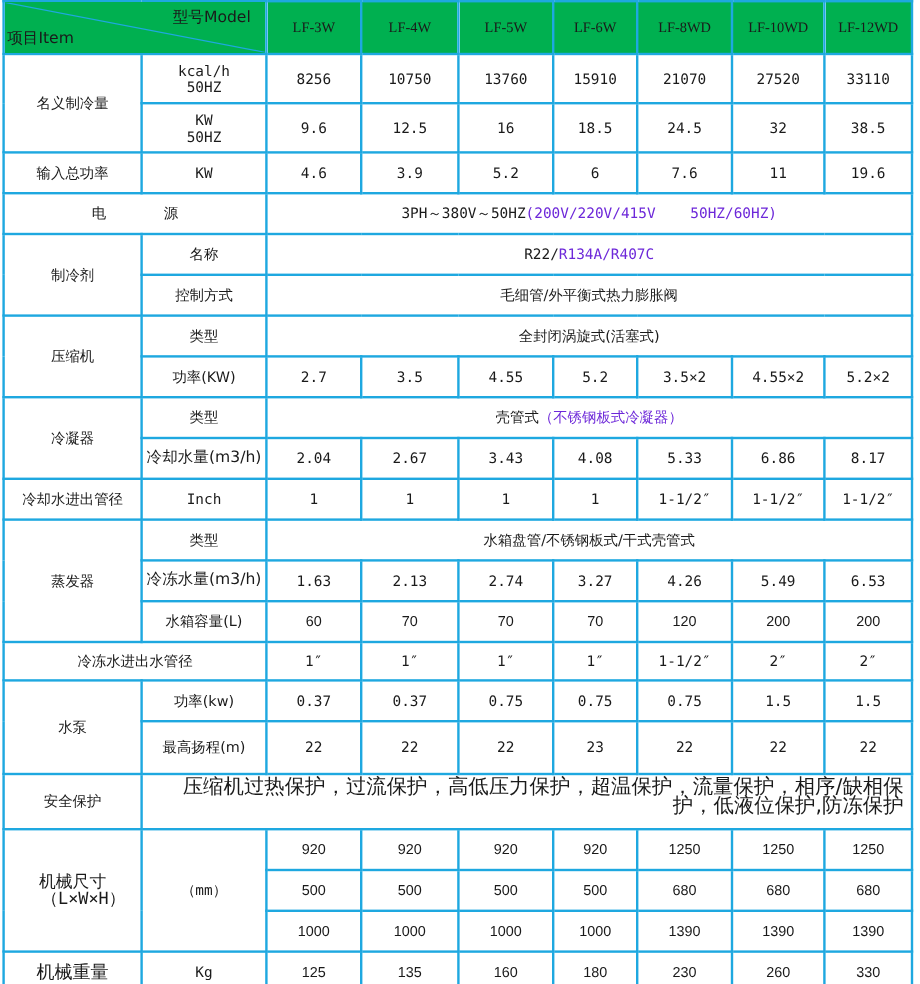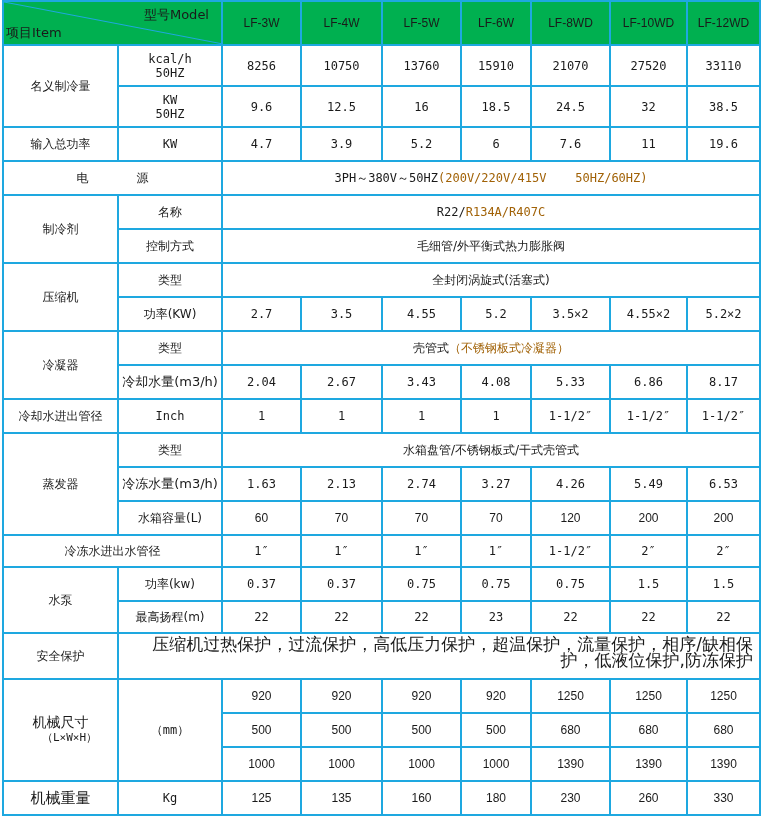--- a/index.html
+++ b/index.html
@@ -7,26 +7,26 @@
          font-family: "DejaVu Sans", "Liberation Sans", sans-serif; color: #1a1a1a; }
   table.spec { position: absolute; left: 2px; top: 0; border-collapse: collapse;
                table-layout: fixed; width: 757px; }
   table.spec td { border: 2px solid #1ea8e0; text-align: center; vertical-align: middle;
                   padding: 0; font-size: 12px; line-height: 14px; overflow: hidden; }
   .mono { font-family: "DejaVu Sans Mono", "Liberation Mono", monospace; font-size: 11.5px; margin-left: 18px; }
   .cjk { font-size: 14px; }
   .num { font-family: "DejaVu Sans Mono", "Liberation Mono", monospace; font-size: 11.5px; }
   .sans-num { font-family: "Liberation Sans", sans-serif; font-size: 12px; }
   tr.header td { background: #00b050; height: 42px; }
-  .hdr-model { font-family: Liberation Sans, sans-serif; font-size: 12.5px; margin-top: 12px; }
+  .hdr-model { font-family: Liberation Serif, serif; font-size: 12.5px; margin-top: 12px; }
   td.diag { position: relative; padding: 0; text-decoration: underline; }
   td.diag svg { position: absolute; left: 0; top: 0; }
   td.diag .tl { position: absolute; right: 12px; top: 6px; font-size: 13px; }
   td.diag .bl { position: absolute; left: 2px; bottom: 4px; font-size: 13px; text-align: center; }
-  .red { color: #a16207; }
+  .red { color: #6d28d9; }
   .two-line { line-height: 15px; }
 </style>
 </head>
 <body>
 
 <table class="spec">
   <colgroup>
     <col style="width:115px">
       <col style="width:104px">
     <col style="width:79px">
@@ -81,21 +81,21 @@
       <td class="num">16</td>
       <td class="num">18.5</td>
       <td class="num">24.5</td>
       <td class="num">32</td>
       <td class="num">38.5</td>
     </tr>
 
     <tr style="height:34px">
       <td class="cjk">输入总功率</td>
       <td class="mono">KW</td>
-      <td class="num">4.7</td>
+      <td class="num">4.6</td>
       <td class="num">3.9</td>
       <td class="num">5.2</td>
       <td class="num">6</td>
       <td class="num">7.6</td>
       <td class="num">11</td>
       <td class="num">19.6</td>
     </tr>
 
     <tr style="height:34px">
       <td colspan="2" class="cjk">
@@ -211,40 +211,40 @@
       <td class="cjk">功率(kw)</td>
       <td class="num">0.37</td>
       <td class="num">0.37</td>
       <td class="num">0.75</td>
       <td class="num">0.75</td>
       <td class="num">0.75</td>
       <td class="num">1.5</td>
       <td class="num">1.5</td>
     </tr>
 
-    <tr style="height:32px">
+    <tr style="height:44px">
       <td class="cjk">最高扬程(m)</td>
       <td class="num">22</td>
       <td class="num">22</td>
       <td class="num">22</td>
       <td class="num">23</td>
       <td class="num">22</td>
       <td class="num">22</td>
       <td class="num">22</td>
     </tr>
 
     <tr style="height:46px">
       <td class="cjk">安全保护</td>
       <td colspan="8" class="cjk" style="text-align:right;padding:2px 6px;line-height:16px;vertical-align:top;font-size:17px">压缩机过热保护，过流保护，高低压力保护，超温保护，流量保护，相序/缺相保护，低液位保护,防冻保护</td>
     </tr>
 
     <tr style="height:34px">
       <td rowspan="3" class="cjk">
         <span style="font-size:14px">机械尺寸</span><br>
-        <span class="mono" style="font-size:11px">（L×W×H）</span>
+        <span class="mono" style="font-size:14px">（L×W×H）</span>
       </td>
       <td rowspan="3" class="mono">（mm）</td>
       <td class="sans-num">920</td>
       <td class="sans-num">920</td>
       <td class="sans-num">920</td>
       <td class="sans-num">920</td>
       <td class="sans-num">1250</td>
       <td class="sans-num">1250</td>
       <td class="sans-num">1250</td>
     </tr>

